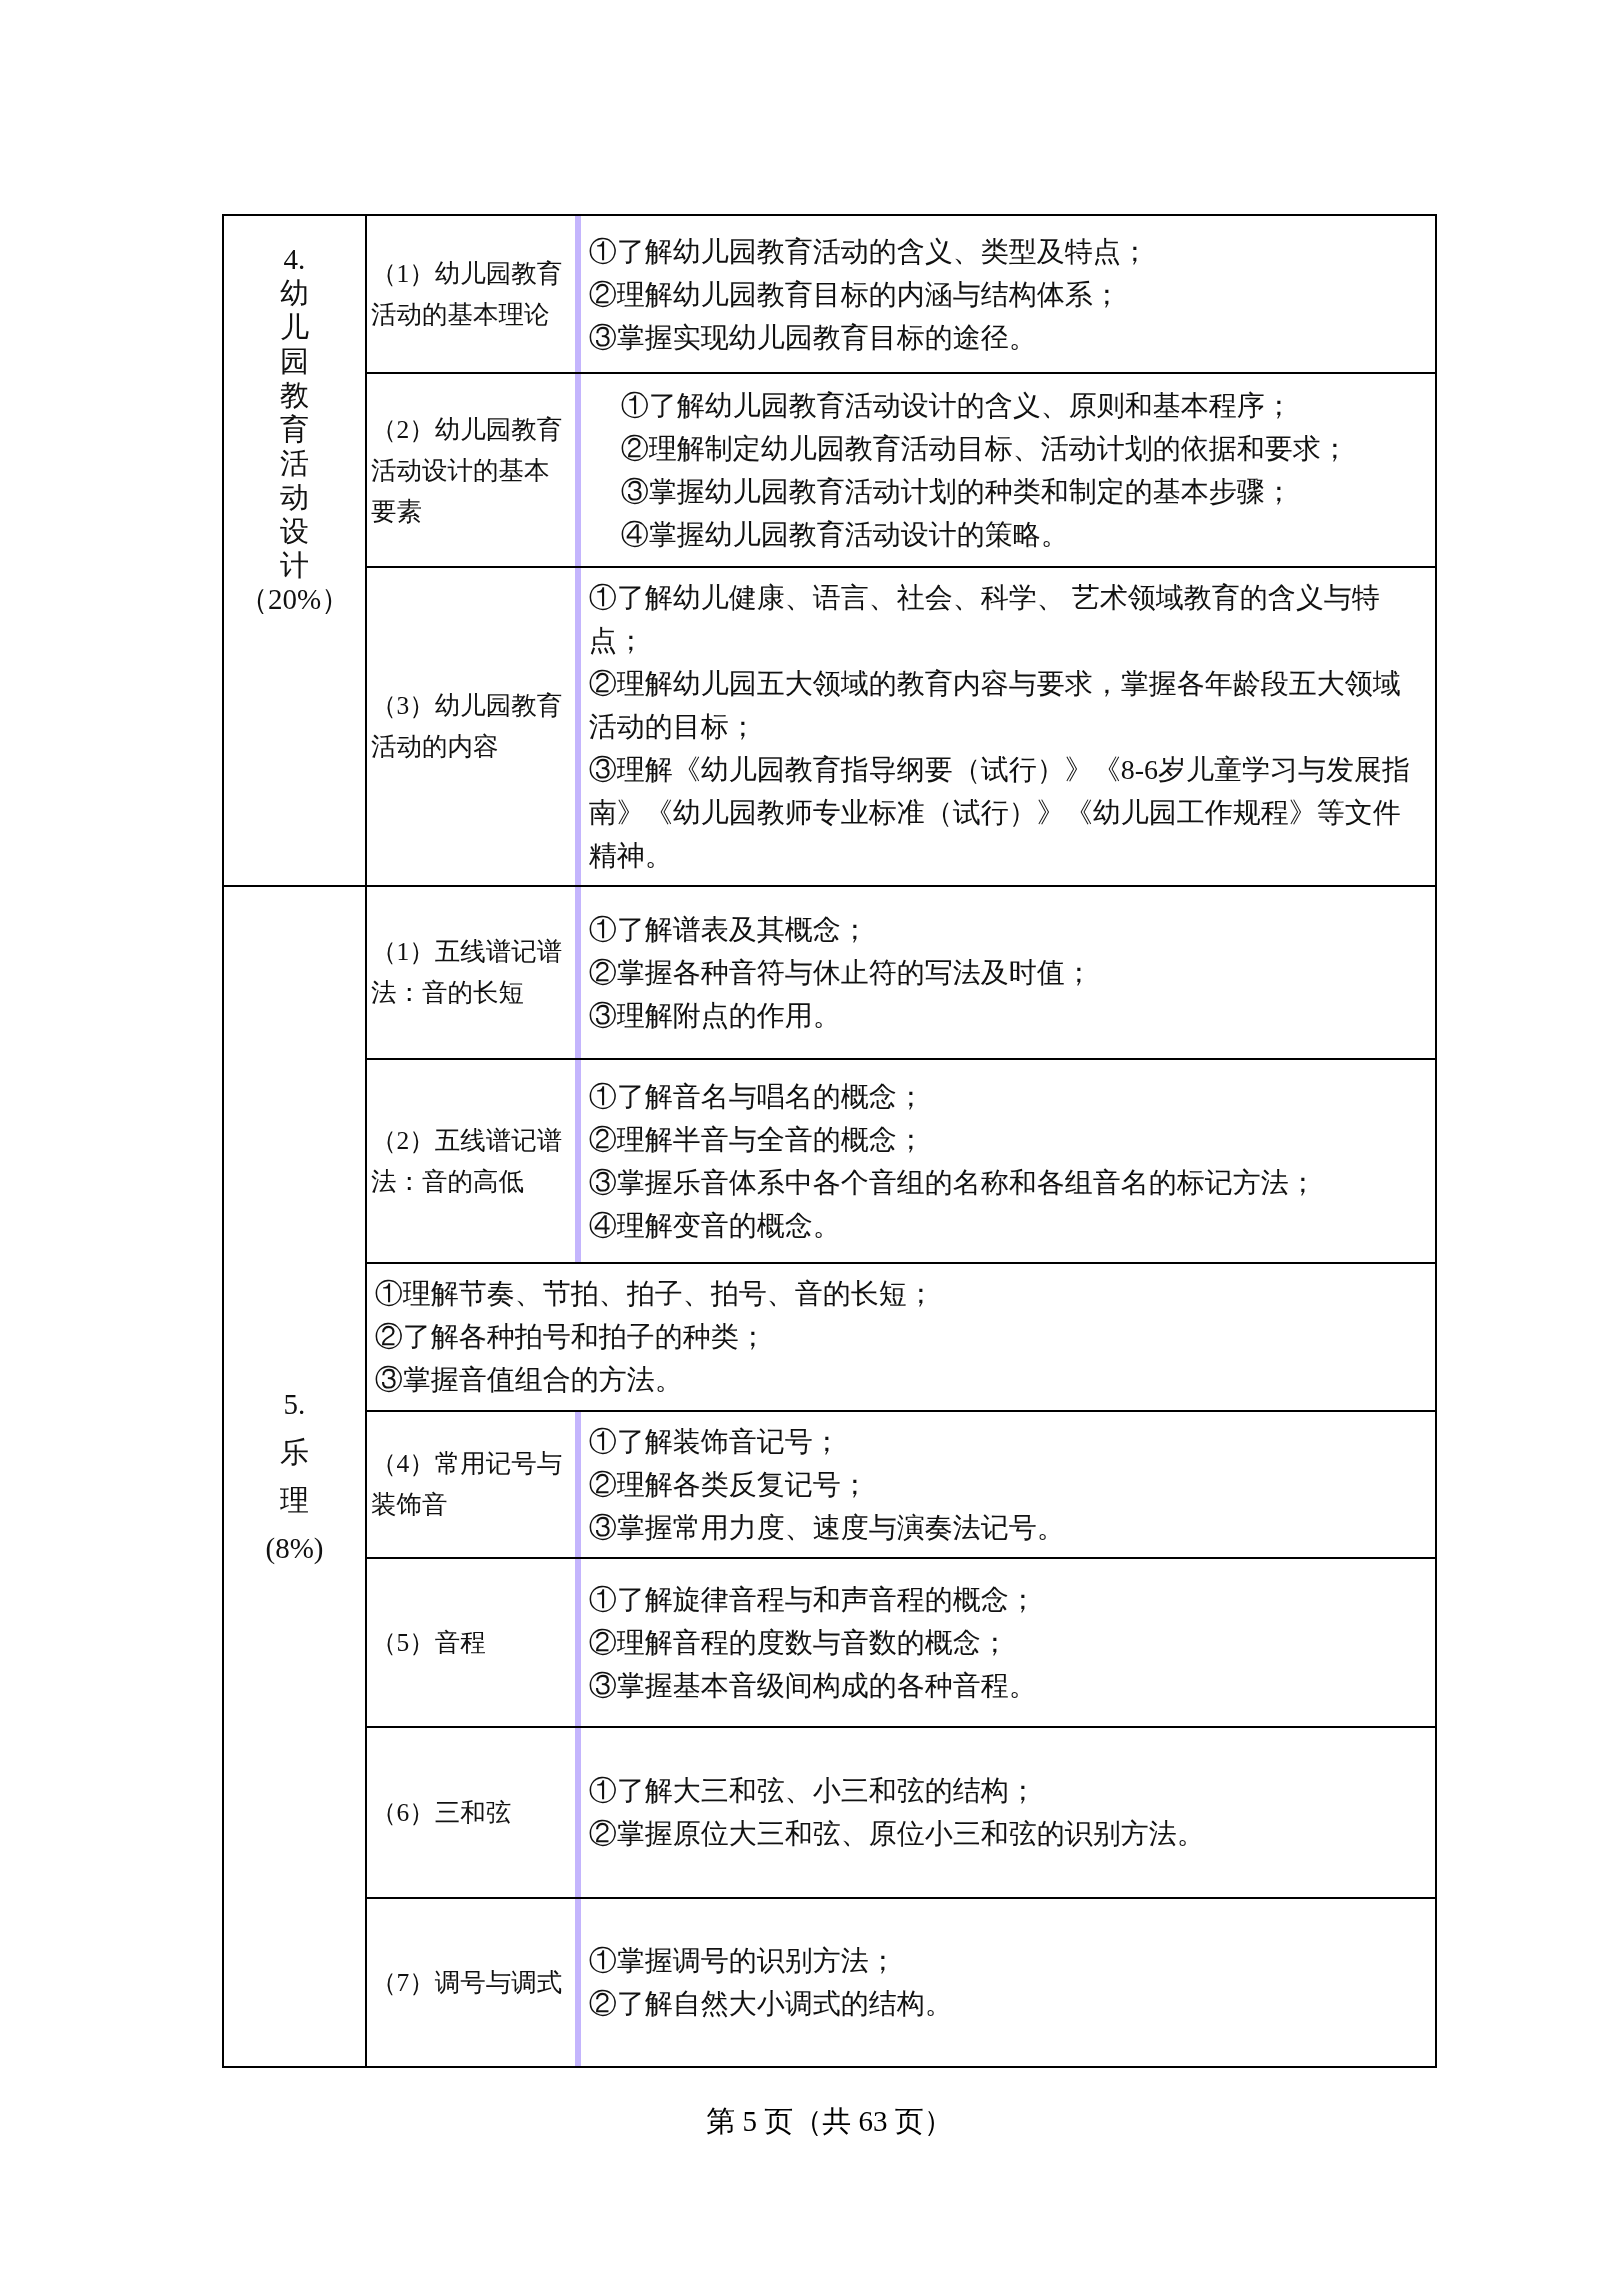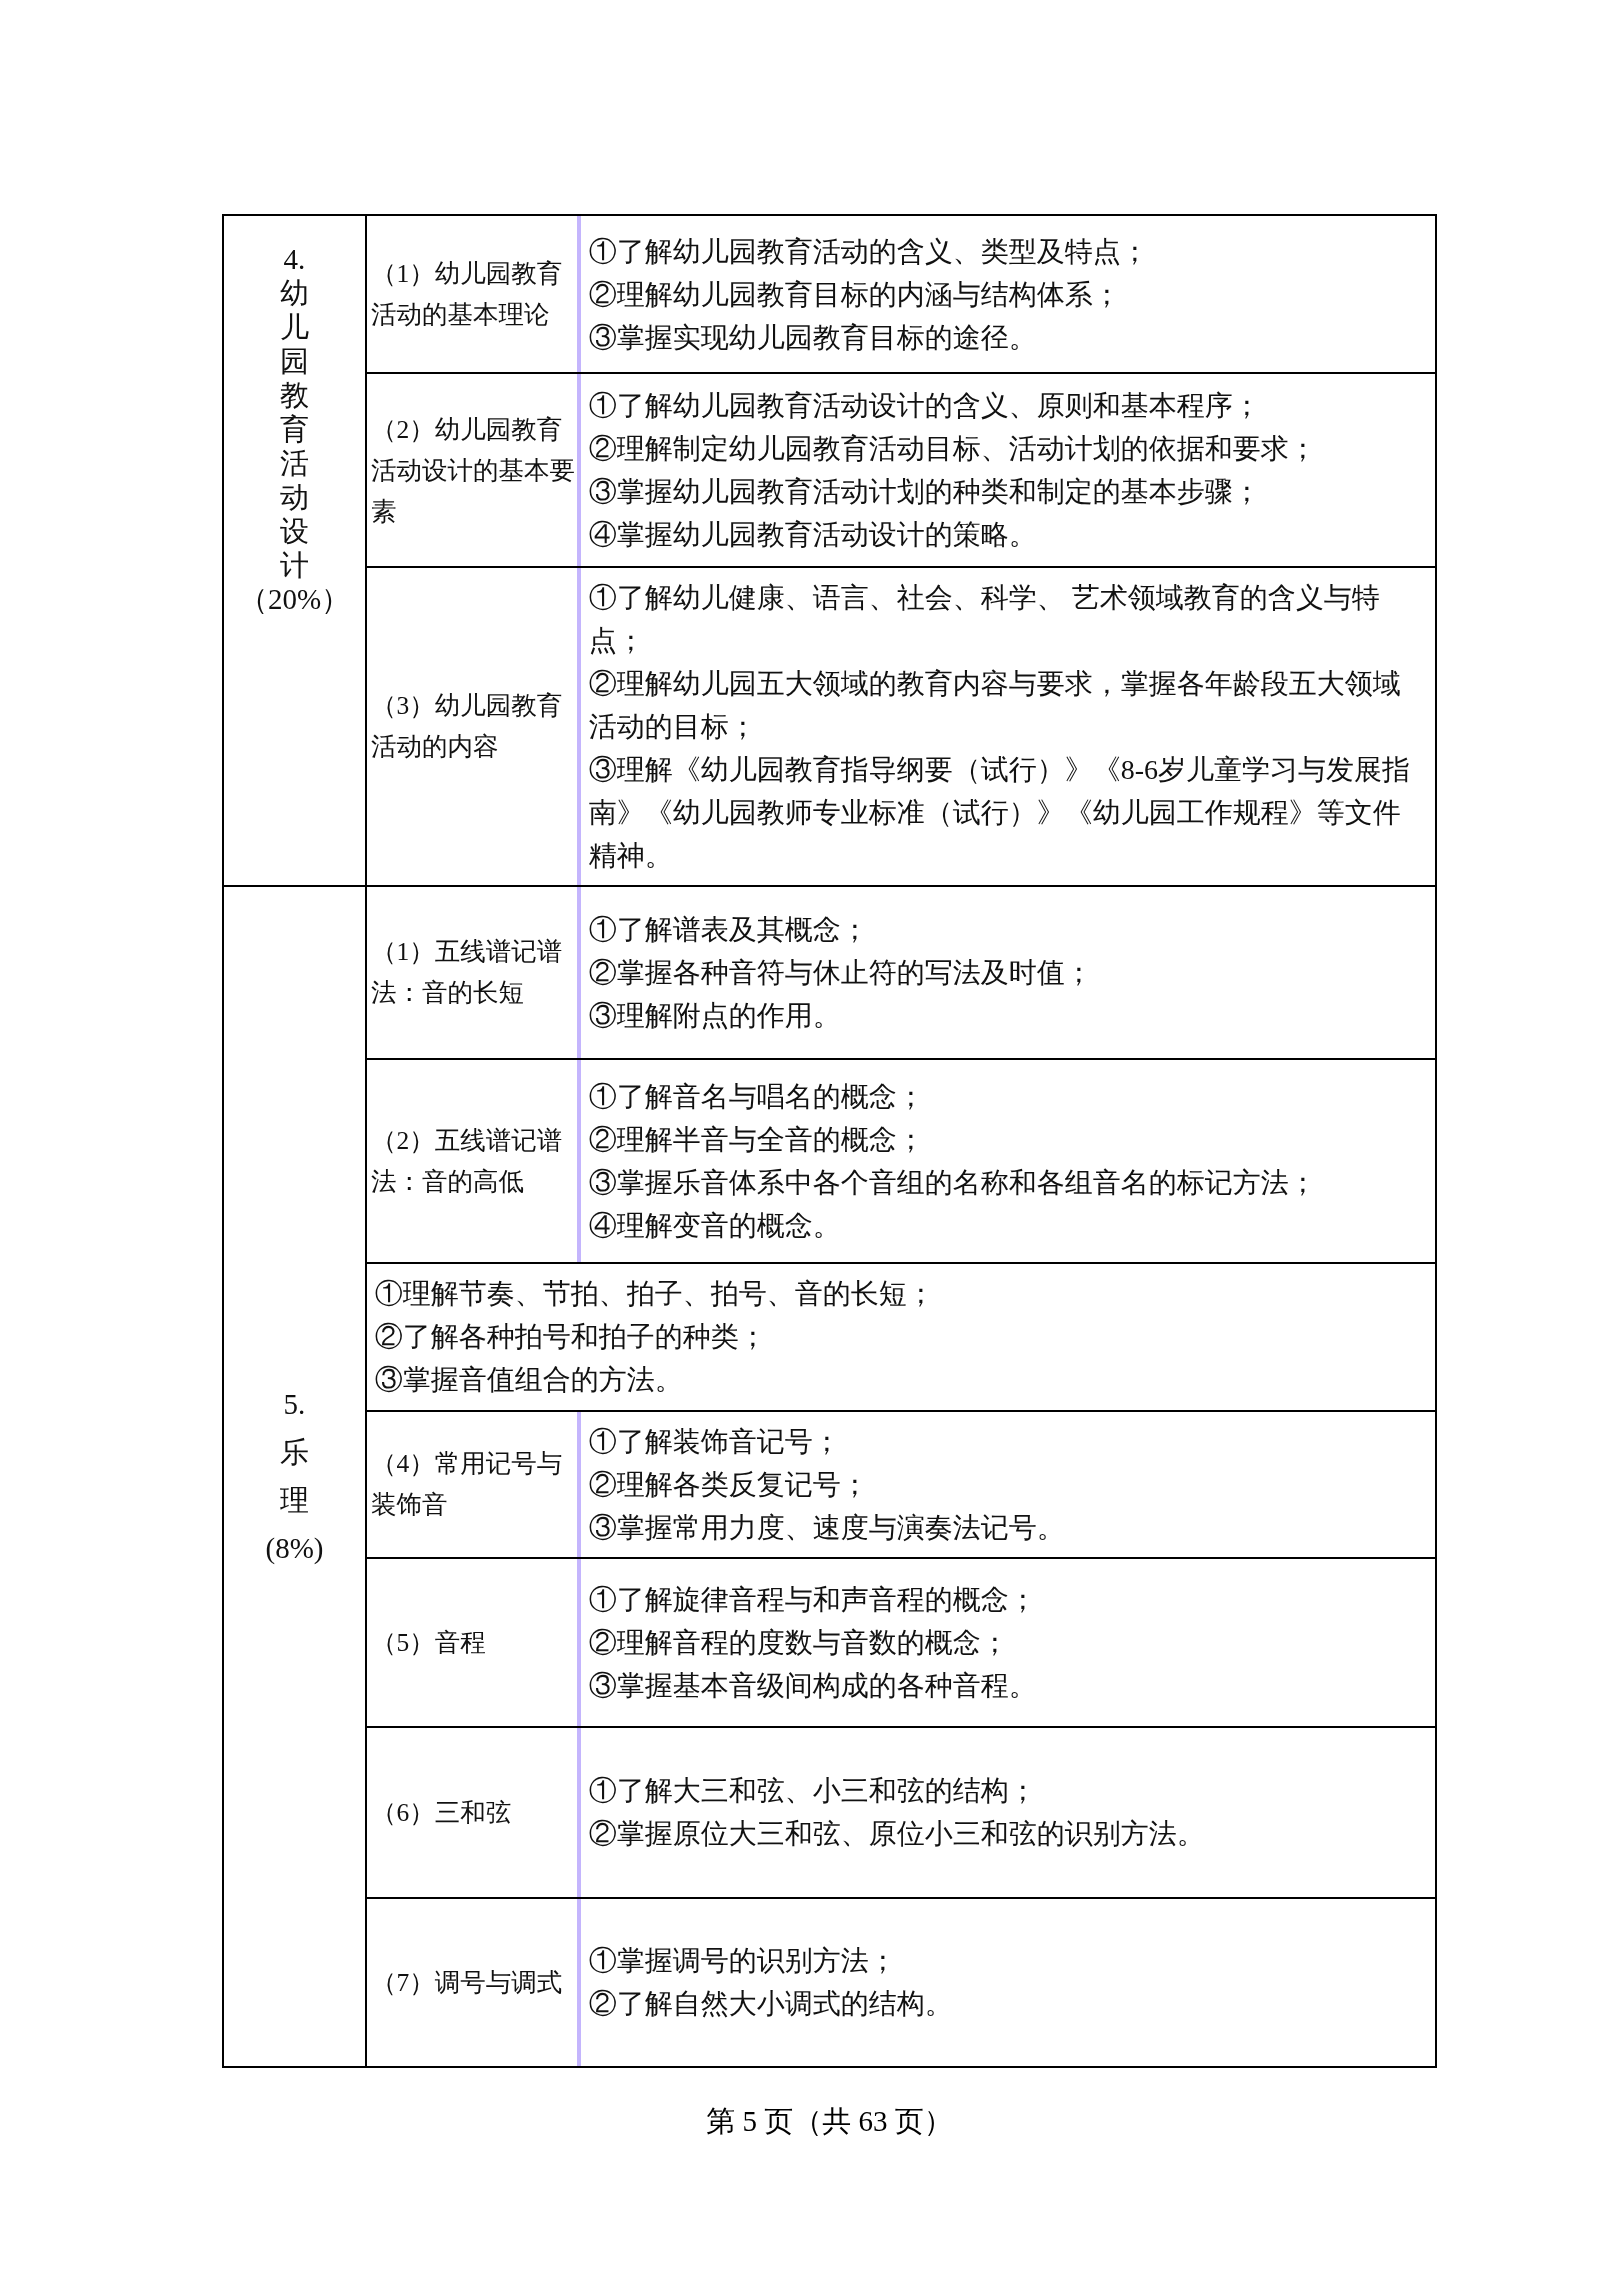--- a/index.html
+++ b/index.html
@@ -20,34 +20,34 @@
     display:flex;justify-content:center;
     white-space:pre-line;text-align:center;
     font-size:29px;
   }
   .label-top{align-items:flex-start;padding-top:25.5px;line-height:34px;}
   .label-center{align-items:center;line-height:48px;}
   .rows{flex:1;display:flex;flex-direction:column;}
   .row{display:flex;}
   .row + .row{border-top:2px solid #000;}
   .topic-cell{
-    width:214px;flex:0 0 214px;border-right:4px solid #c4b5fd;box-sizing:border-box;
+    width:214px;flex:0 0 214px;border-right:6px solid #c4b5fd;box-sizing:border-box;
     display:flex;align-items:center;
     font-size:25.5px;line-height:41px;
     padding:3.9px 2px 3.9px 3.9px;
     white-space:pre-line;
   }
   .points-cell{
     flex:1;display:flex;align-items:center;
     font-size:28px;line-height:43px;
     padding:7.8px 9.8px 7.8px 7.8px;box-sizing:border-box;
     white-space:pre-line;
   }
   
-  .r40{min-height:156px;} .r41{min-height:192px;} .r42{min-height:306px;}
+  .r40{min-height:156px;} .r41{min-height:192px;gap:32px;} .r42{min-height:306px;}
   .r50{min-height:171px;} .r51{min-height:202px;} .r52{min-height:146px;}
   .r53{min-height:145px;} .r54{min-height:167px;} .r55{min-height:169px;}
   .r56{min-height:167px;}
   .page-footer{
     position:absolute;left:222px;top:2102px;width:1215px;
     text-align:center;font-size:29px;color:#000;
   }
 </style>
 </head>
 <body>

